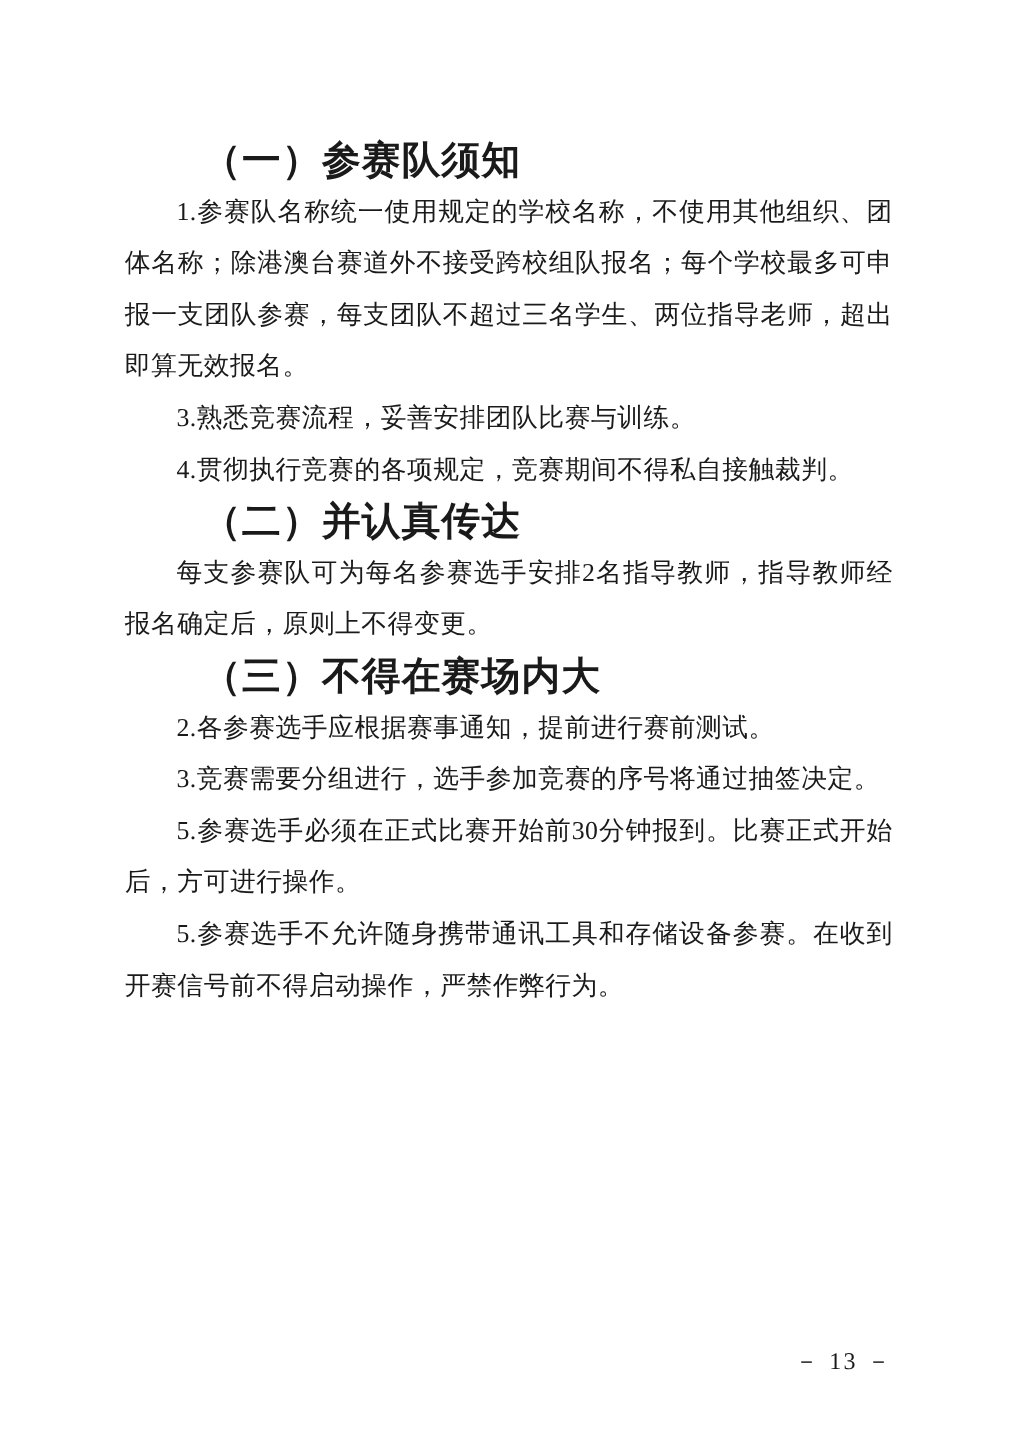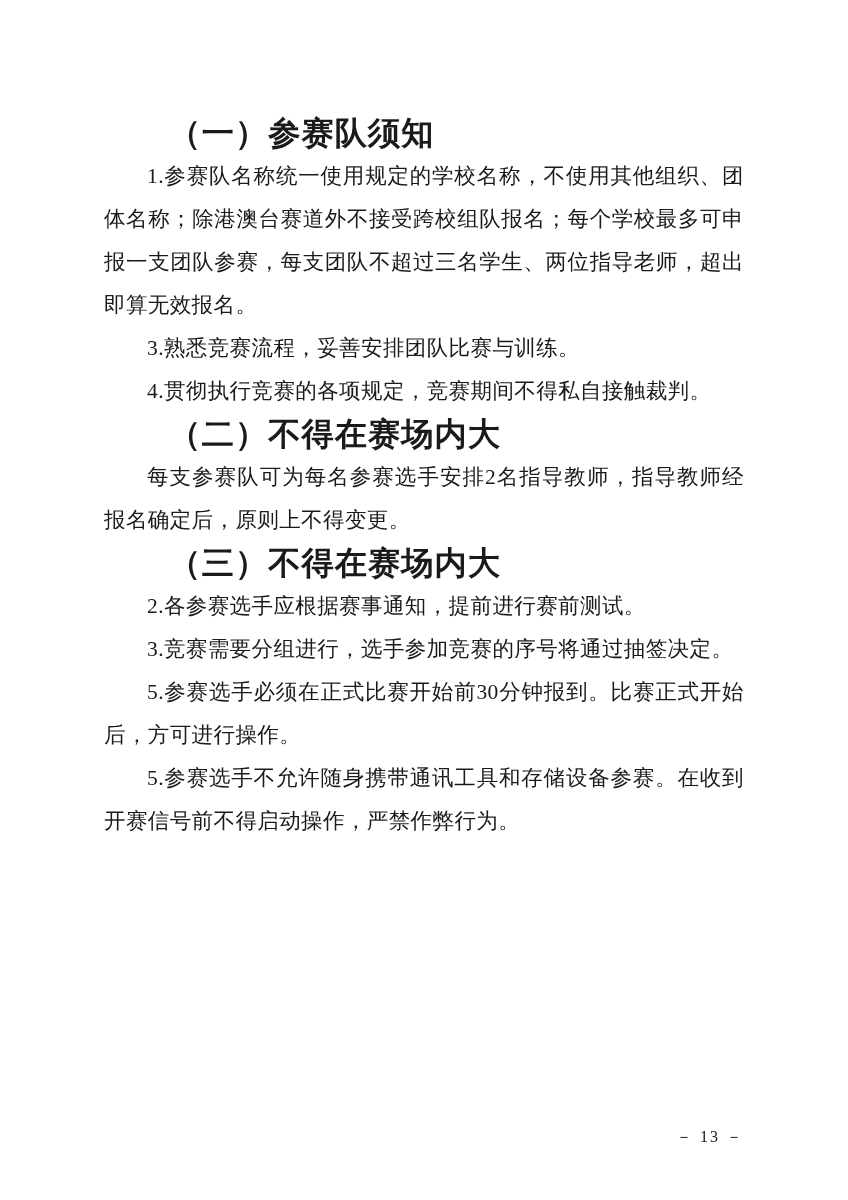--- a/index.html
+++ b/index.html
@@ -43,38 +43,38 @@
   }
   .para.just {
     text-align-last: left;
   }
   .page-number {
     position: absolute;
     left: 0;
     right: 104px;
     bottom: 52px;
     text-align: right;
-    font-size: 16px;
+    font-size: 20px;
     letter-spacing: 2px;
     color: #1a1a1a;
     font-family: "Liberation Serif", "DejaVu Serif", serif;
   }
 </style>
 </head>
 <body>
 
 <div class="page">
   <div class="doc-body">
 
     <h2 class="heading">（一）参赛队须知</h2>
     <p class="para">1.参赛队名称统一使用规定的学校名称，不使用其他组织、团体名称；除港澳台赛道外不接受跨校组队报名；每个学校最多可申报一支团队参赛，每支团队不超过三名学生、两位指导老师，超出即算无效报名。</p>
     <p class="para just">3.熟悉竞赛流程，妥善安排团队比赛与训练。</p>
     <p class="para just">4.贯彻执行竞赛的各项规定，竞赛期间不得私自接触裁判。</p>
 
-    <h2 class="heading">（二）不得在赛场内大</h2>
+    <h2 class="heading">（二）并认真传达</h2>
     <p class="para">每支参赛队可为每名参赛选手安排2名指导教师，指导教师经报名确定后，原则上不得变更。</p>
 
     <h2 class="heading">（三）不得在赛场内大</h2>
     <p class="para just">2.各参赛选手应根据赛事通知，提前进行赛前测试。</p>
     <p class="para just">3.竞赛需要分组进行，选手参加竞赛的序号将通过抽签决定。</p>
     <p class="para">5.参赛选手必须在正式比赛开始前30分钟报到。比赛正式开始后，方可进行操作。</p>
     <p class="para">5.参赛选手不允许随身携带通讯工具和存储设备参赛。在收到开赛信号前不得启动操作，严禁作弊行为。</p>
 
   </div>
   <div class="page-number">－ 13 －</div>

